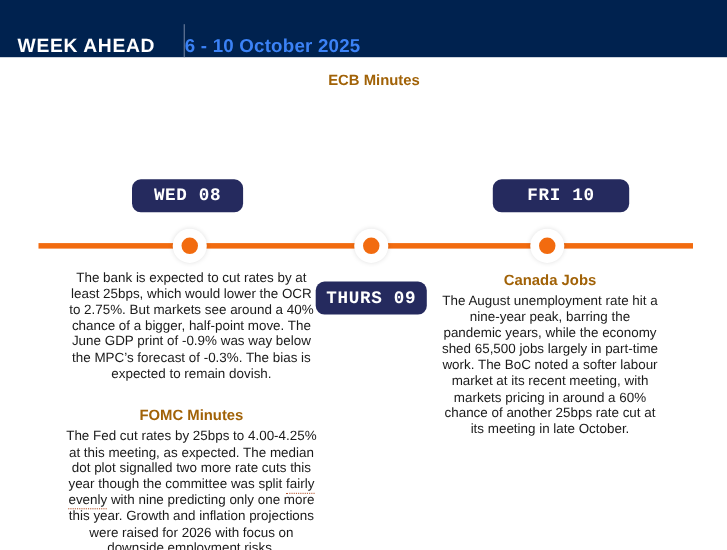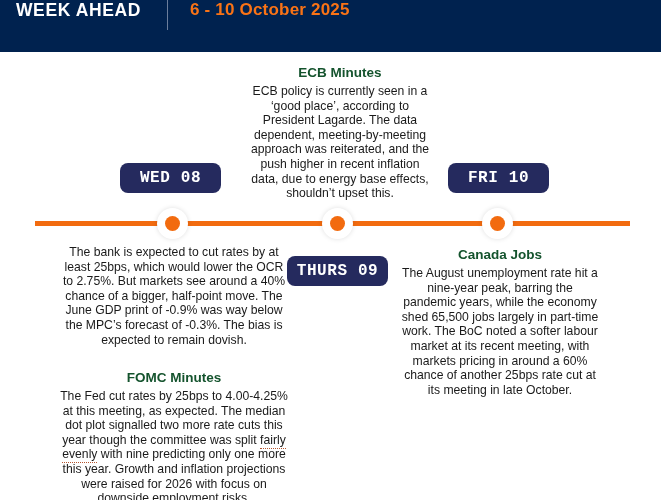--- a/index.html
+++ b/index.html
@@ -17,40 +17,39 @@
 
   
   .header {
     position: absolute;
     left: 0;
     top: 0;
     width: 661px;
     height: 52px;
     background: #00224f;
     display: flex;
-    align-items: flex-start;
+    align-items: flex-end;
   }
   .header-title {
     color: #ffffff;
     font-size: 17.5px;
     font-weight: bold;
     letter-spacing: 0.6px;
     margin-left: 16px;
   }
   .header-divider {
     width: 1px;
     height: 30px;
     background: #6b7e9c;
     margin-left: 26px;
   }
   .header-dates {
-    color: #f97316;
+    color: #3b82f6;
     font-size: 17px;
     font-weight: bold;
-    margin-left: 22px;
     letter-spacing: 0.2px;
   }
 
   
   .timeline-line {
     position: absolute;
     left: 35px;
     top: 221px;
     width: 595px;
     height: 5px;
@@ -88,27 +87,27 @@
     color: #ffffff;
     font-size: 16px;
     font-weight: bold;
     letter-spacing: 0.6px;
     display: flex;
     align-items: center;
     justify-content: center;
     font-family: Liberation Mono, monospace;
   }
   .pill-wed   { left: 120px; top: 163px; width: 101px; }
-  .pill-fri   { left: 448px; top: 163px; width: 101px; }
+  .pill-fri   { left: 448px; top: 163px; width: 124px; }
   .pill-thurs { left: 287px; top: 256px; width: 101px; text-align: center; }
 
   
   .event { position: absolute; text-align: center; }
   .event-title {
-    color: #14532d;
+    color: #a16207;
     font-size: 13.5px;
     font-weight: bold;
     margin: 0 0 3px 0;
     line-height: 17px;
   }
   .event-body {
     color: #1a1a1a;
     font-size: 12.2px;
     line-height: 14.6px;
     margin: 0;
@@ -137,21 +136,20 @@
 <div class="timeline-dot dot-1"></div>
 <div class="timeline-dot dot-2"></div>
 <div class="timeline-dot dot-3"></div>
 
 <div class="pill pill-wed">WED 08</div>
 <div class="pill pill-thurs">THURS 09</div>
 <div class="pill pill-fri">FRI 10</div>
 
 <div class="event event-ecb">
   <p class="event-title">ECB Minutes</p>
-  <p class="event-body">ECB policy is currently seen in a ‘good place’, according to President Lagarde. The data dependent, meeting-by-meeting approach was reiterated, and the push higher in recent inflation data, due to energy base effects, shouldn’t upset this.</p>
 </div>
 
 <div class="event event-rbnz">
   <p class="event-body">The bank is expected to cut rates by at least 25bps, which would lower the OCR to 2.75%. But markets see around a 40% chance of a bigger, half-point move. The June GDP print of -0.9% was way below the MPC’s forecast of -0.3%. The bias is expected to remain dovish.</p>
 </div>
 
 <div class="event event-canada">
   <p class="event-title">Canada Jobs</p>
   <p class="event-body">The August unemployment rate hit a nine-year peak, barring the pandemic years, while the economy shed 65,500 jobs largely in part-time work. The BoC noted a softer labour market at its recent meeting, with markets pricing in around a 60% chance of another 25bps rate cut at its meeting in late October.</p>
 </div>

